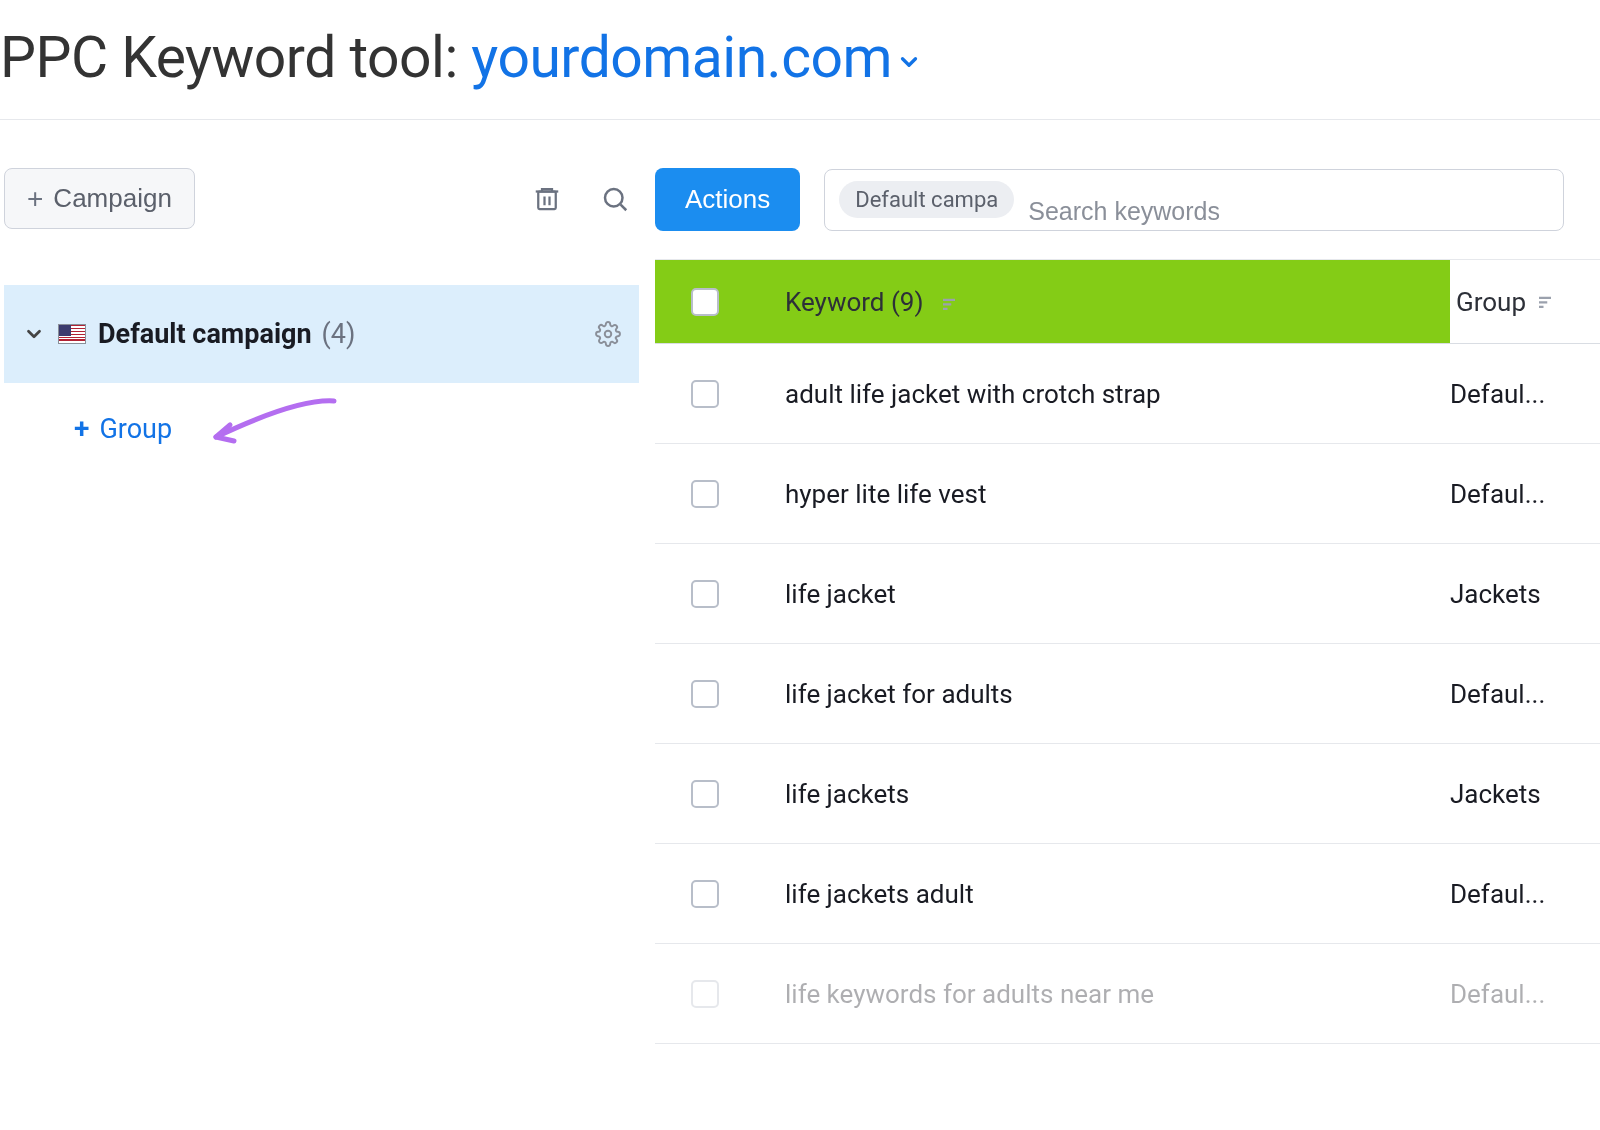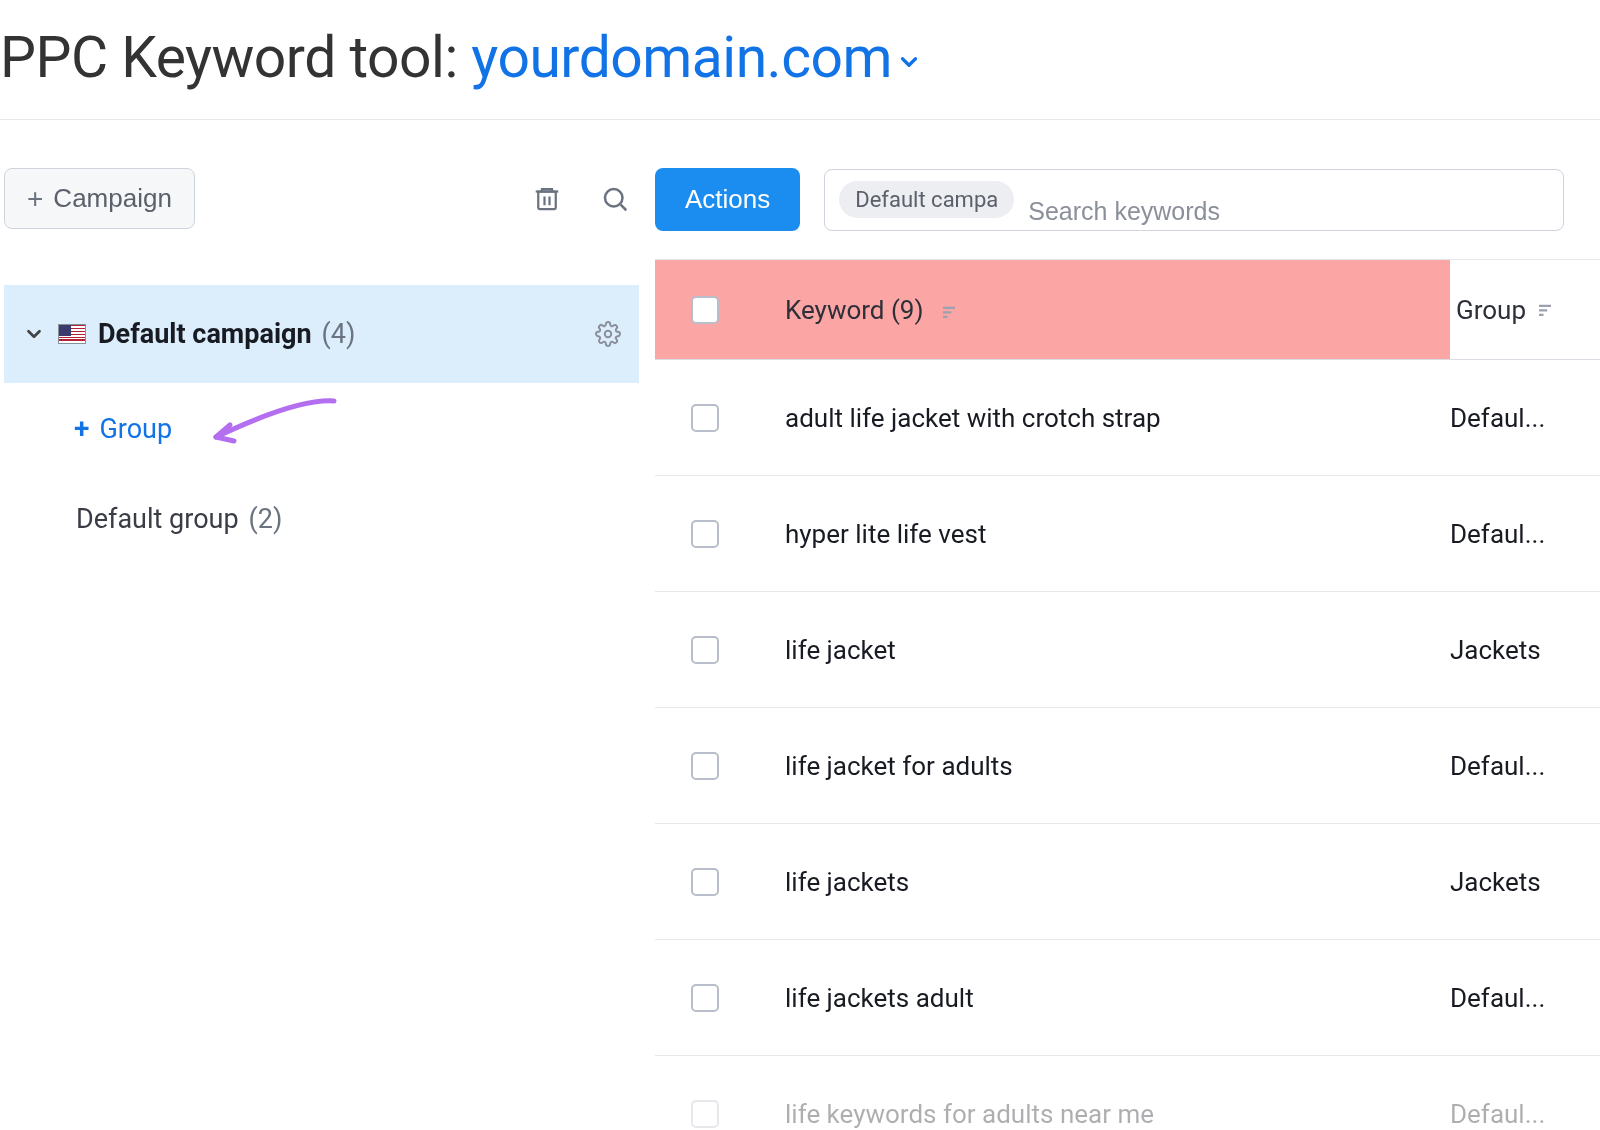--- a/index.html
+++ b/index.html
@@ -183,36 +183,36 @@
     .search-input::placeholder { color:#8a8f99; }
 
     
     .tbl { width: 100%; border-top:1px solid #e6e8ec; }
     .tbl-head, .tbl-row {
       display:grid;
       grid-template-columns: 100px 1fr 150px;
       align-items:center;
     }
     .tbl-head {
-      background:#fca5a5;
+      background:#84cc16;
       border-bottom:1px solid #d9dde3;
-      height: 100px;
+      height: 84px;
     }
     .th, .td { font-size:26px; }
     .th { color:#2d3038; font-weight:400; }
     .th.keyword-th { padding-left: 30px; }
     .th.group-th { padding-left: 6px; background:#fff; height:100%; display:flex; align-items:center; }
     .sort-ic { display:inline-block; margin-left:10px; vertical-align:middle; }
 
     .check-cell { display:flex; justify-content:center; }
     .chk {
       width:28px; height:28px; border:2px solid #b8bec9; border-radius:5px; background:#fff; cursor:pointer;
     }
 
-    .tbl-row { height: 116px; border-bottom:1px solid #e6e8ec; }
+    .tbl-row { height: 100px; border-bottom:1px solid #e6e8ec; }
     .tbl-row .td.kw { padding-left: 30px; color:#191b23; }
     .tbl-row .td.grp { color:#191b23; white-space:nowrap; overflow:hidden; text-overflow:ellipsis; padding-right:4px; }
 
     .tbl-row.faded .td, .tbl-row.faded .chk { opacity: 0.35; }
 
     svg { display:block; }
   </style>
 </head>
 <body>
 
@@ -271,24 +271,20 @@
 
     <div class="group-add-row">
       <span class="plus-ic">+</span>
       <span>Group</span>
       <svg class="annotate-arrow" width="140" height="64" viewBox="0 0 140 64">
         <path d="M130 12 C 100 10, 50 30, 12 48" fill="none" stroke="#b46ef0" stroke-width="5" stroke-linecap="round"></path>
         <path d="M12 48 L26 36 M12 48 L30 52" fill="none" stroke="#b46ef0" stroke-width="5" stroke-linecap="round"></path>
       </svg>
     </div>
 
-    <div class="group-row">
-      <span>Default group</span>
-      <span class="group-count">(2)</span>
-    </div>
   </aside>
 
   <main class="main">
 
 
     <div class="filter-row">
       <button class="actions-btn">Actions</button>
       <div class="search-wrap">
         <span class="chip">Default campa</span>
         <input class="search-input" placeholder="Search keywords" style="">

